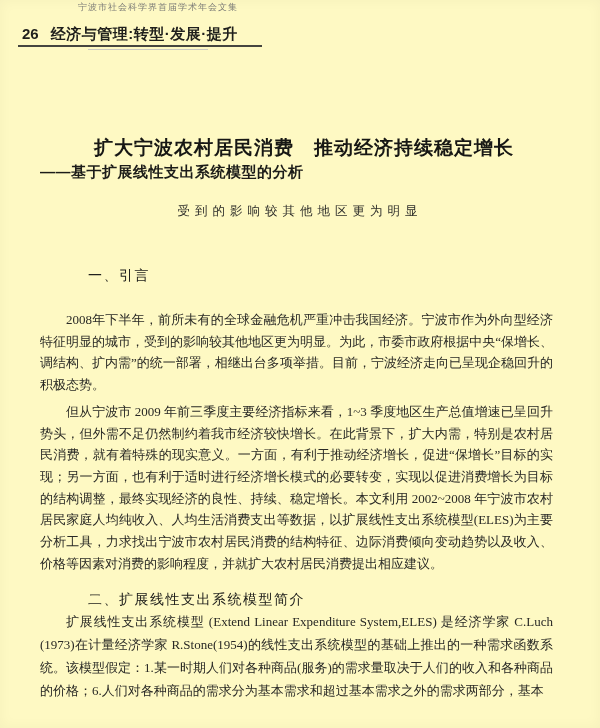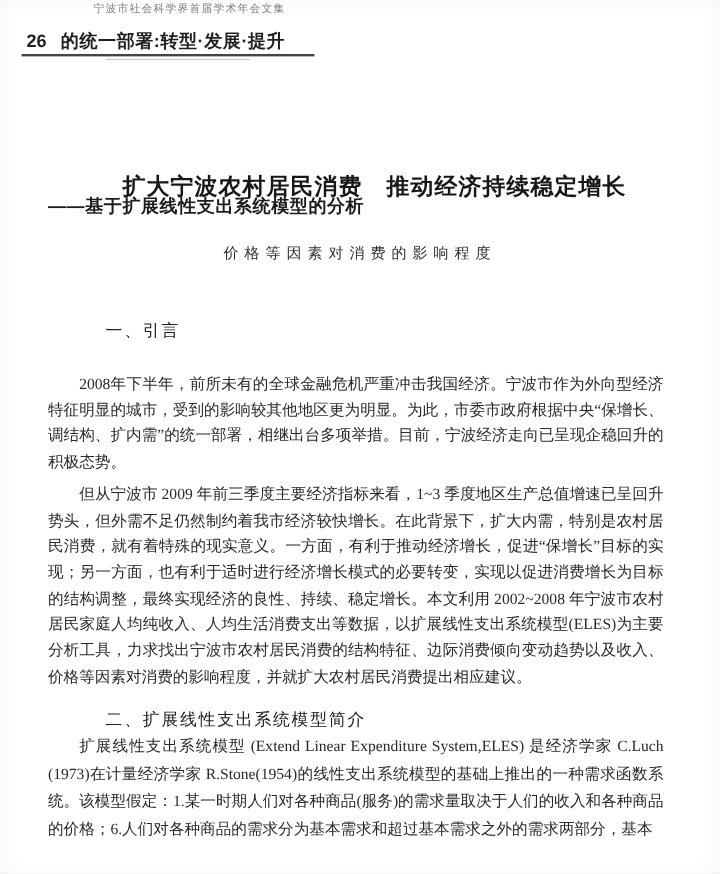--- a/index.html
+++ b/index.html
@@ -5,21 +5,21 @@
   html, body { margin: 0; padding: 0; }
   body {
     font-family: "Liberation Serif", "DejaVu Serif", serif;
     background: #e8e8e8;
   }
   .page {
     position: relative;
     width: 600px;
     height: 728px;
     margin: 0 auto;
-    background: #ffffff;
+    background: #fef9c3;
     overflow: hidden;
     color: #262622;
     box-shadow: inset 0 0 14px rgba(0,0,0,0.04);
   }
   .collection-note {
     position: absolute;
     top: 1px; left: 55px; width: 206px;
     text-align: center;
     font-size: 9px;
     letter-spacing: 1px;
@@ -46,21 +46,21 @@
   .head-rule::after {
     content: "";
     position: absolute;
     left: 70px; top: 4px;
     width: 120px; height: 1px;
     background: #c9c9c2;
   }
   .title {
     position: absolute;
     top: 131px; left: 40px; width: 520px;
-    margin: 12px;
+    margin: 4px;
     text-align: center;
     font-family: "Liberation Sans", "DejaVu Sans", sans-serif;
     font-weight: 700;
     font-size: 19px;
     letter-spacing: 1px;
     color: #171714;
   }
   .subtitle {
     position: absolute;
     top: 163px; left: 40px; width: 520px;
@@ -109,30 +109,30 @@
   .block2 p { line-height: 23px; }
 </style>
 </head>
 <body>
 
 <div class="page">
 
   <div class="collection-note">宁波市社会科学界首届学术年会文集</div>
 
   <div class="running-head">
-    <span class="page-num">26</span><span class="running-title">的统一部署:转型·发展·提升</span>
+    <span class="page-num">26</span><span class="running-title">经济与管理:转型·发展·提升</span>
   </div>
 
   <div class="head-rule"></div>
 
   <h1 class="title">扩大宁波农村居民消费　推动经济持续稳定增长</h1>
 
   <div class="subtitle">——基于扩展线性支出系统模型的分析</div>
 
-  <div class="author">价格等因素对消费的影响程度</div>
+  <div class="author">受到的影响较其他地区更为明显</div>
 
   <h2 class="sec-heading sec1">一、引言</h2>
 
   <div class="body-block block1">
     <p>2008年下半年，前所未有的全球金融危机严重冲击我国经济。宁波市作为外向型经济特征明显的城市，受到的影响较其他地区更为明显。为此，市委市政府根据中央“保增长、调结构、扩内需”的统一部署，相继出台多项举措。目前，宁波经济走向已呈现企稳回升的积极态势。</p>
     <p>但从宁波市 2009 年前三季度主要经济指标来看，1~3 季度地区生产总值增速已呈回升势头，但外需不足仍然制约着我市经济较快增长。在此背景下，扩大内需，特别是农村居民消费，就有着特殊的现实意义。一方面，有利于推动经济增长，促进“保增长”目标的实现；另一方面，也有利于适时进行经济增长模式的必要转变，实现以促进消费增长为目标的结构调整，最终实现经济的良性、持续、稳定增长。本文利用 2002~2008 年宁波市农村居民家庭人均纯收入、人均生活消费支出等数据，以扩展线性支出系统模型(ELES)为主要分析工具，力求找出宁波市农村居民消费的结构特征、边际消费倾向变动趋势以及收入、价格等因素对消费的影响程度，并就扩大农村居民消费提出相应建议。</p>
   </div>
 
   <h2 class="sec-heading sec2">二、扩展线性支出系统模型简介</h2>
 

